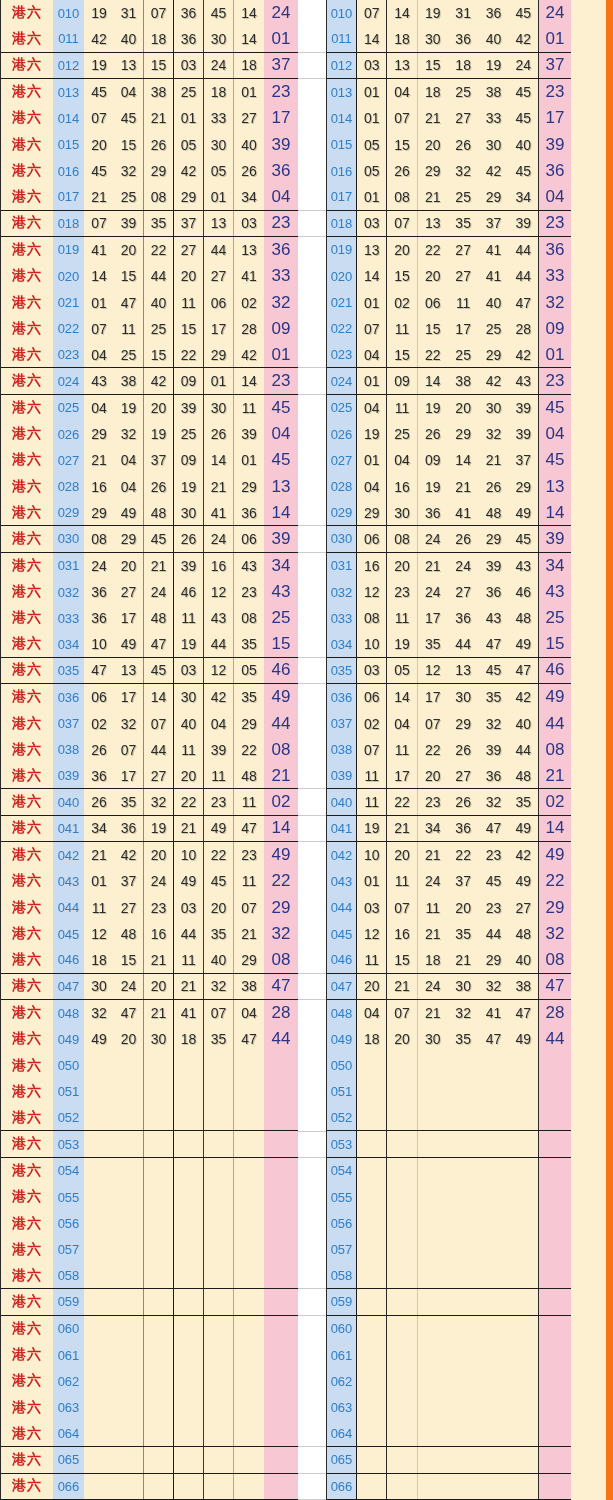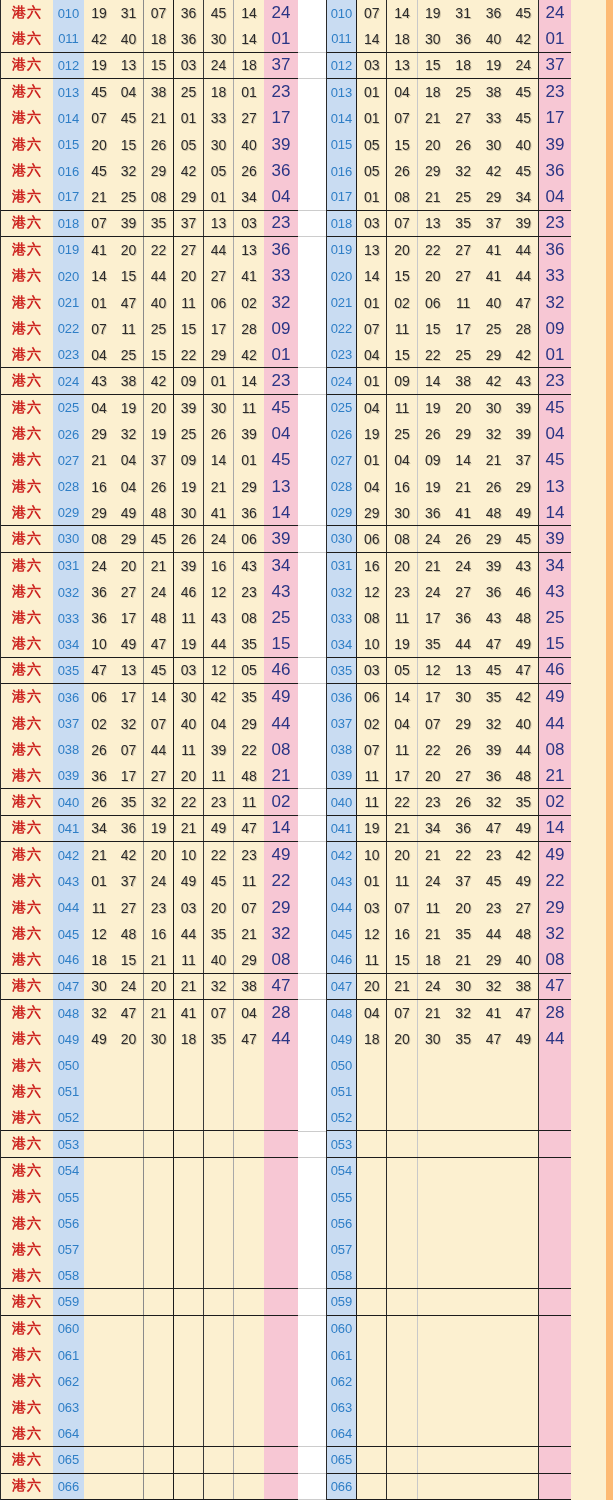--- a/index.html
+++ b/index.html
@@ -1,16 +1,16 @@
 <!DOCTYPE html>
 <html><head>
 <meta charset="utf-8">
 <style>
   html,body{margin:0;padding:0;background:#ffffff;}
-  .screen{position:relative;width:613px;height:1500px;background:#fdba74;overflow:hidden;
+  .screen{position:relative;width:613px;height:1500px;background:#f97316;overflow:hidden;
           font-family:"Liberation Sans","DejaVu Sans",sans-serif;}
   .tbl{position:absolute;top:0;height:1500px;display:flex;flex-direction:column;}
   .tbl-left{left:0;width:297px;border-left:1px solid #2a2a2a;}
   .tbl-right{left:326px;width:244px;border-left:1px solid #2a2a2a;}
   .right-margin{position:absolute;top:0;left:570px;width:36px;height:1500px;background:#fcf0d0;}
   .gap{position:absolute;top:0;left:297px;width:29px;height:1500px;background:#ffffff;}
   .gapline{position:absolute;left:0;width:29px;height:1px;background:#cccccc;}
   .row{display:flex;height:26.3158px;box-sizing:border-box;flex:0 0 auto;}
   .row.gend{border-bottom:1px solid #1c1c1c;}
   .c{display:flex;align-items:center;justify-content:center;box-sizing:border-box;

